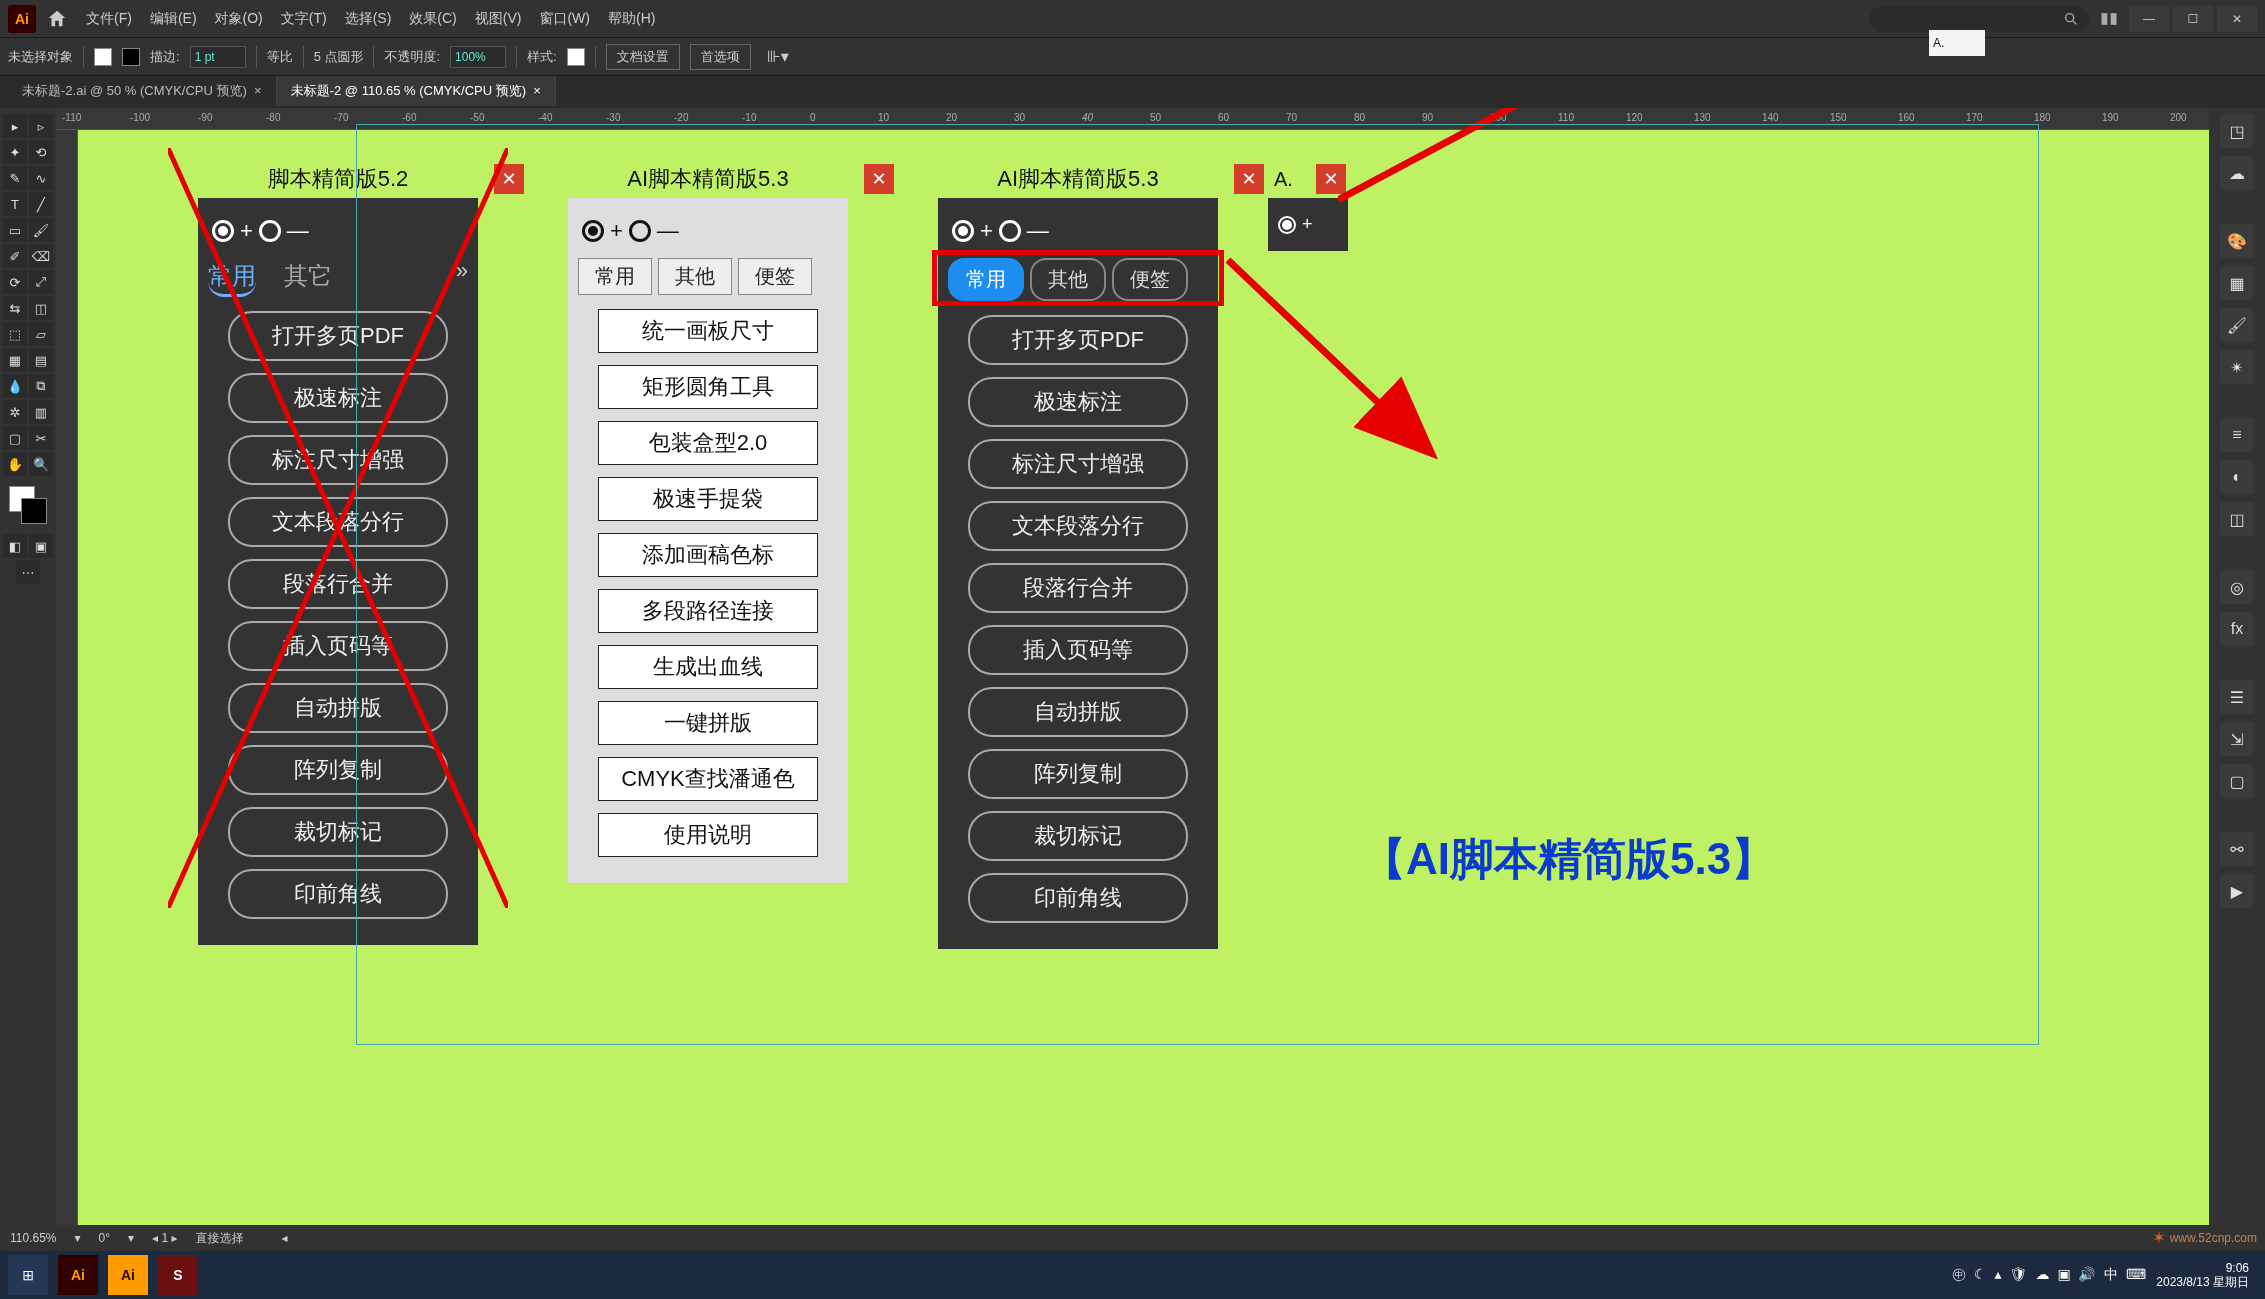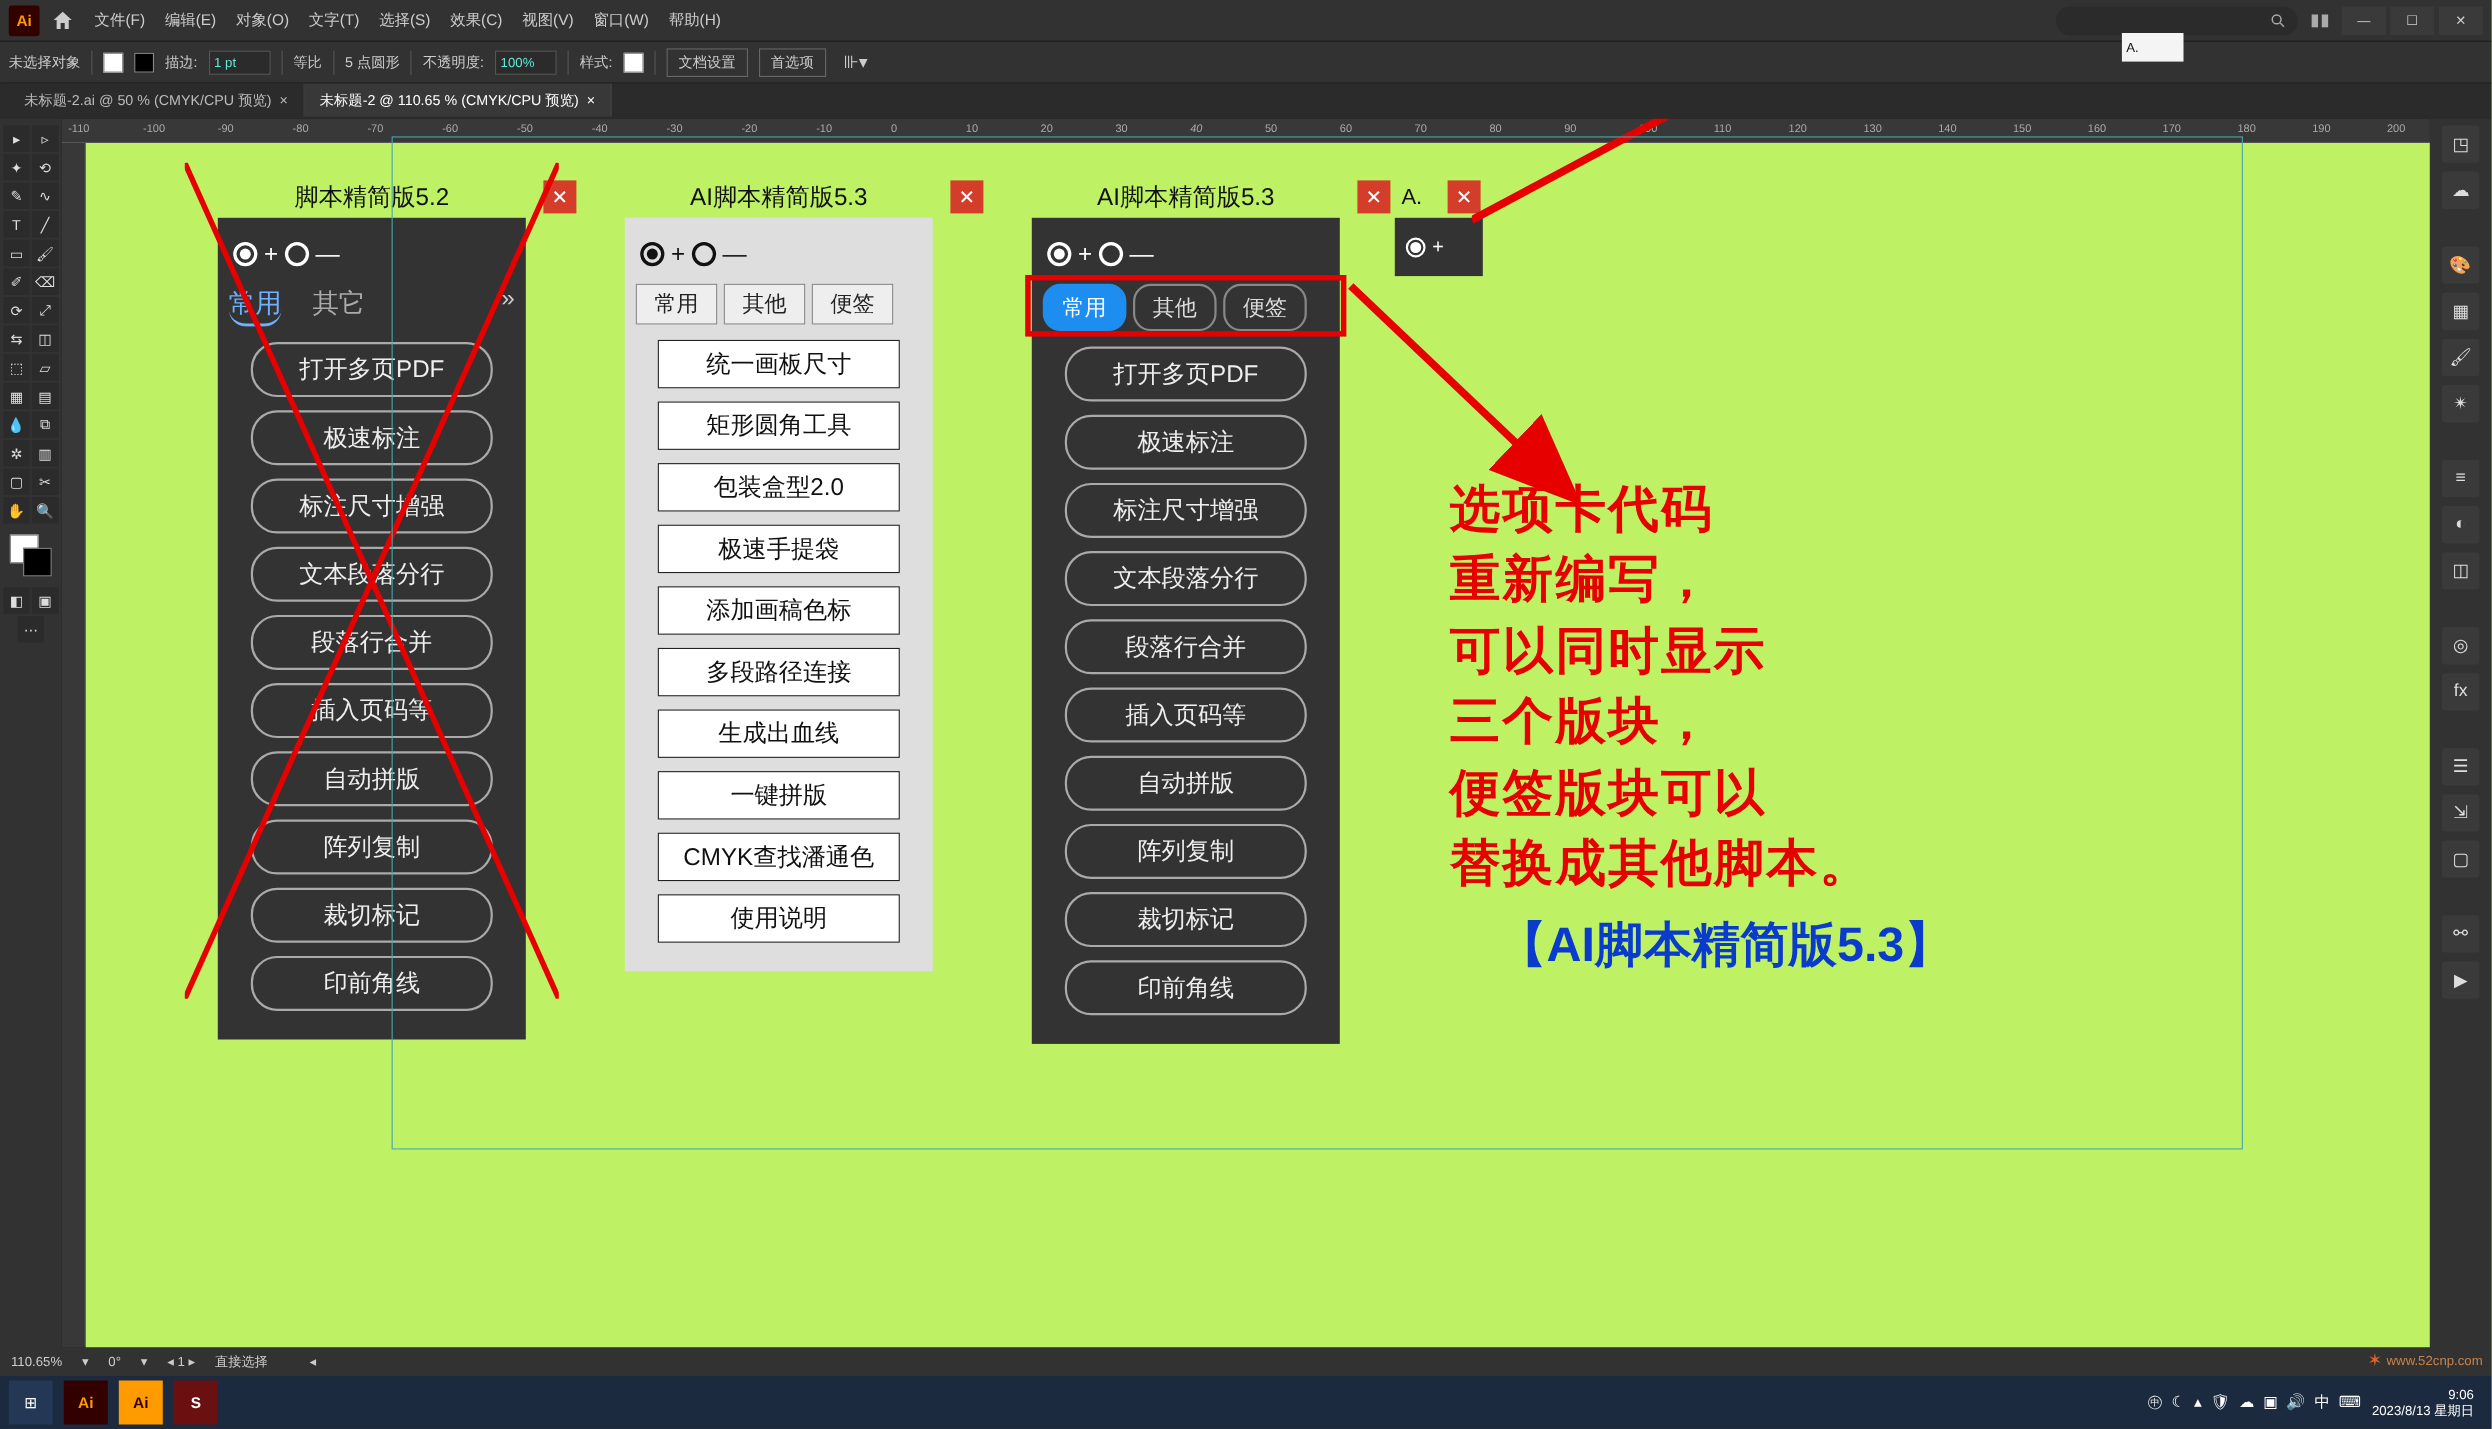--- a/index.html
+++ b/index.html
@@ -365,26 +365,20 @@
       </svg>
       <svg style="position:absolute;top:120px;left:1140px;width:220px;height:220px;pointer-events:none">
         <defs>
             <marker id="ah2" markerWidth="12" markerHeight="12" refX="2" refY="5" orient="auto">
               <path d="M12,0 L0,5 L12,10 z" fill="#e60000"></path>
             </marker>
           </defs>
         <line x1="210" y1="200" x2="10" y2="10" stroke="#e60000" stroke-width="7" marker-start="url(#ah2)"></line>
       </svg>
 
-      <div class="anno-text" style="left:1240px;top:300px;white-space:pre">选项卡代码
-重新编写，
-可以同时显示
-三个版块，
-便签版块可以
-替换成其他脚本。</div>
       <div class="anno-foot" style="left:1240px;top:700px">【AI脚本精简版5.3】</div>
 
       <div style="position:absolute;left:278px;top:-6px;right:170px;bottom:180px;border:1px solid #4aa;"></div>
     </div>
   </div>
 
   <div class="toolbar-r">
     <div class="pbtn">◳</div>
     <div class="pbtn">☁</div>
     <div class="gap"></div>

